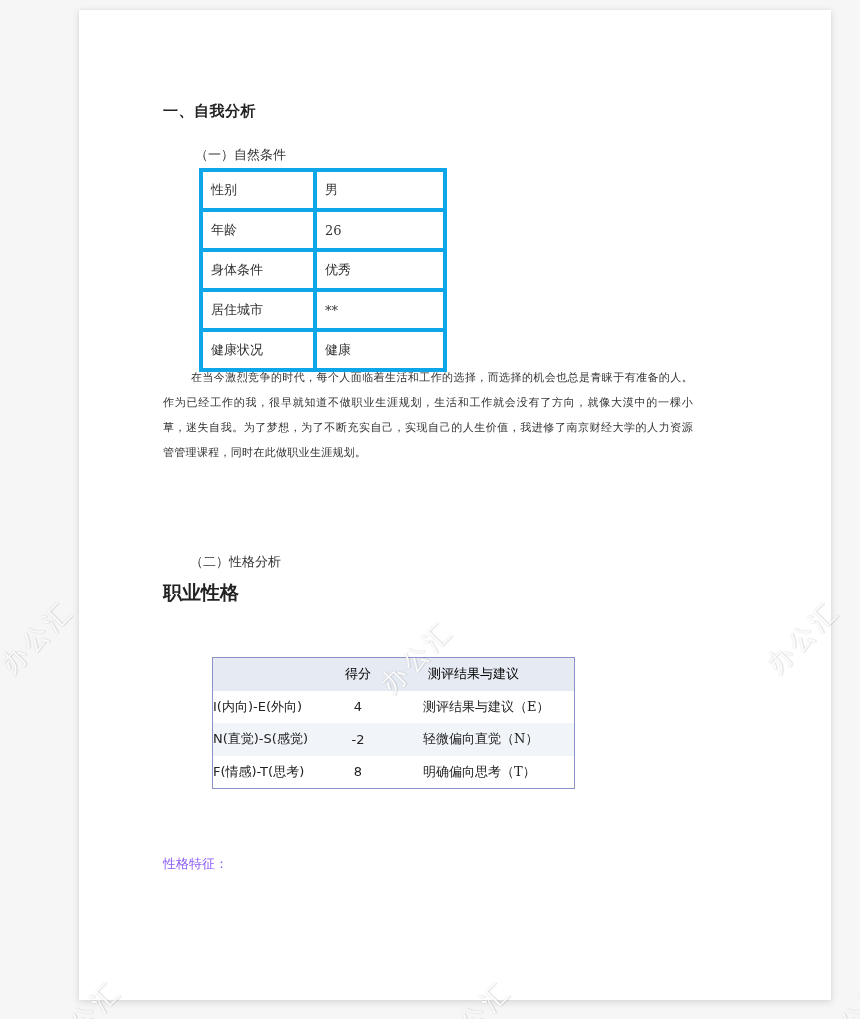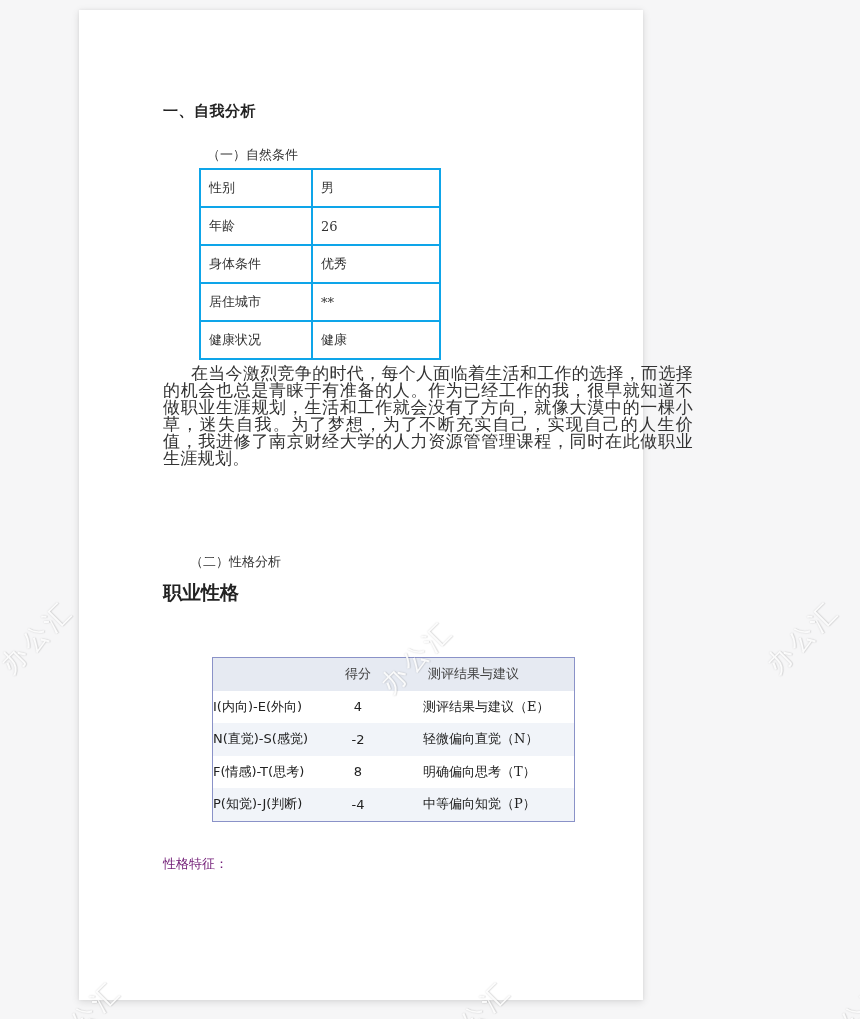--- a/index.html
+++ b/index.html
@@ -5,51 +5,51 @@
     html, body { margin: 0; padding: 0; }
     body {
       width: 860px; height: 1019px;
       background: #f6f6f7;
       position: relative; overflow: hidden;
       font-family: "DejaVu Serif", "Liberation Serif", serif;
       color: #333;
     }
     .page {
       position: absolute; left: 79px; top: 10px;
-      width: 564px; height: 990px;
+      width: 752px; height: 990px;
       background: #ffffff;
       box-shadow: 0 2px 8px rgba(0,0,0,0.12), 0 0 3px rgba(0,0,0,0.06);
     }
     .abs { position: absolute; }
     .h1 {
       left: 84px; top: 92px;
       font-family: "DejaVu Sans", "Liberation Sans", sans-serif;
       font-size: 15px; font-weight: bold; color: #222;
       letter-spacing: 0.5px;
     }
     .h2 { font-size: 13px; color: #333; }
-    .sub1 { left: 128px; top: 136px; }
+    .sub1 { left: 116px; top: 136px; }
     .sub2 { left: 111px; top: 543px; font-family: Liberation Mono, monospace; }
 
     table.nat {
       position: absolute; left: 120px; top: 158px;
       border-collapse: collapse;
       font-size: 13px; color: #333;
     }
     table.nat td {
-      border: 2px solid #0ea5e9;
+      border: 4px solid #0ea5e9;
       height: 36px; padding: 0 0 0 8px;
       vertical-align: middle;
     }
     table.nat td.k { width: 102px; }
     table.nat td.v { width: 118px; }
 
     .para {
       left: 84px; top: 355px; width: 530px;
-      font-size: 17px; line-height: 17px; color: #333;
+      font-size: 11px; line-height: 25px; color: #333;
       text-indent: 28px; text-align: justify;
       letter-spacing: 0.3px;
     }
     .job-title {
       left: 84px; top: 570px;
       font-family: "DejaVu Sans", "Liberation Sans", sans-serif;
       font-size: 19px; font-weight: bold; color: #222;
     }
     .mbti-para {
       left: 84px; top: 596px; width: 530px;
@@ -69,24 +69,24 @@
     table.mbti td, table.mbti th {
       height: 32.5px; padding: 0; vertical-align: middle;
       font-weight: normal;
     }
     table.mbti thead tr { background: #e6eaf2; }
     table.mbti tbody tr:nth-child(odd) { background: #ffffff; }
     table.mbti tbody tr:nth-child(even) { background: #f1f4f9; }
     table.mbti .c1 { width: 120px; text-align: left; font-family: "DejaVu Sans", "Liberation Sans", sans-serif; }
     table.mbti .c2 { width: 50px; text-align: center; font-family: "DejaVu Sans", "Liberation Sans", sans-serif; }
     table.mbti .c3 { text-align: left; padding-left: 40px; }
-    table.mbti thead .c2, table.mbti thead .c3 { font-family: "DejaVu Serif", "Liberation Serif", serif; color: #404040; }
+    table.mbti thead .c2, table.mbti thead .c3 { font-family: "DejaVu Serif", "Liberation Serif", serif; color: #000000; }
     table.mbti thead .c3 { padding-left: 45px; }
 
-    .traits { left: 84px; top: 845px; font-size: 13px; color: #701a75; }
+    .traits { left: 84px; top: 845px; font-size: 13px; color: #8b5cf6; }
 
     .wm {
       position: absolute; font-family: "DejaVu Sans", "Liberation Sans", sans-serif;
       font-size: 26px; color: rgba(255,255,255,0.9);
       text-shadow: 0 0 2px rgba(0,0,0,0.15), 1px 1px 1px rgba(0,0,0,0.08);
       transform: rotate(-45deg); white-space: nowrap; letter-spacing: 4px;
       pointer-events: none;
     }
   </style>
 </head>
@@ -144,25 +144,20 @@
       <tr>
         <td class="c1">N(直觉)-S(感觉)</td>
         <td class="c2">-2</td>
         <td class="c3">轻微偏向直觉（N）</td>
       </tr>
       <tr>
         <td class="c1">F(情感)-T(思考)</td>
         <td class="c2">8</td>
         <td class="c3">明确偏向思考（T）</td>
       </tr>
-      <tr>
-        <td class="c1">P(知觉)-J(判断)</td>
-        <td class="c2">-4</td>
-        <td class="c3">中等偏向知觉（P）</td>
-      </tr>
     </tbody>
   </table>
 
   <div class="abs traits">性格特征：</div>
 </div>
 
 <div class="wm" style="left:-8px; top:620px;">办公汇</div>
 <div class="wm" style="left:372px; top:640px;">办公汇</div>
 <div class="wm" style="left:758px; top:620px;">办公汇</div>
 <div class="wm" style="left:40px; top:1000px;">办公汇</div>

